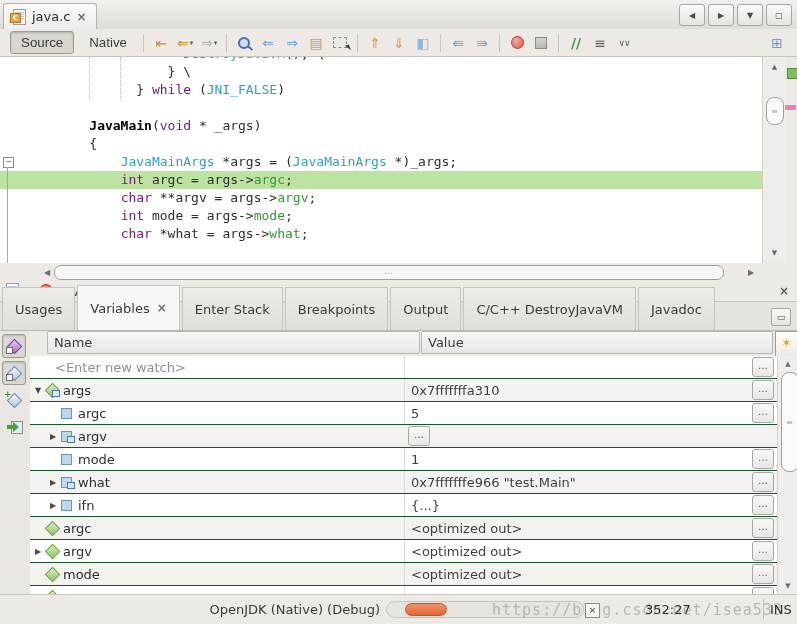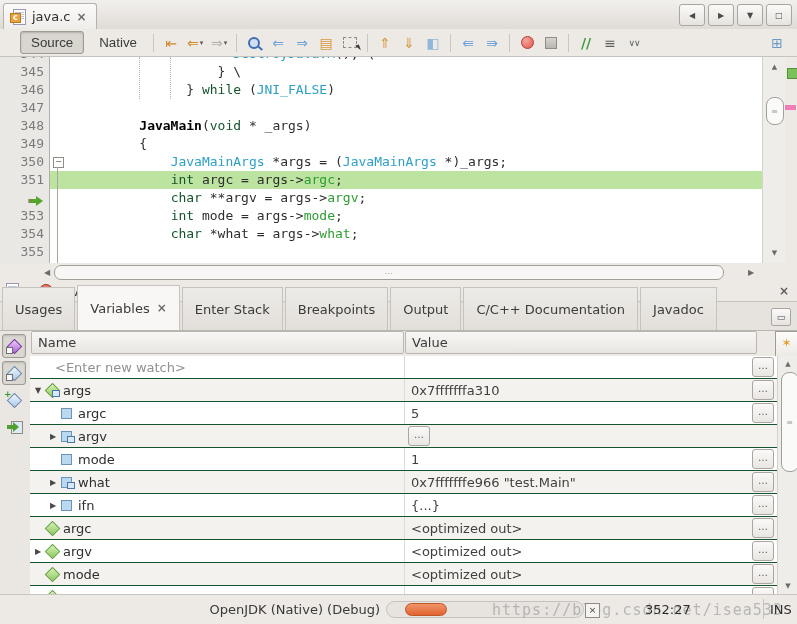--- a/index.html
+++ b/index.html
@@ -17,21 +17,21 @@
   .cfile::before{content:"";position:absolute;left:1px;top:2px;right:1px;height:1px;
                  box-shadow:0 2px 0 #B9C6D8,0 4px 0 #B9C6D8,0 6px 0 #B9C6D8;background:#B9C6D8;}
   .cfile::after{content:"c";position:absolute;left:-4px;top:3px;background:#E8A33D;color:#FFF;
                 font:bold 8px/8px "DejaVu Sans",sans-serif;padding:0 2px;border:1px solid #B97A20;}
   .winbtns{position:absolute;right:5px;top:4px;display:flex;gap:3px;}
   .winbtn{width:24px;height:20px;border:1px solid #A9A6A1;border-radius:3px;
           background:linear-gradient(#FBFAF8,#E6E3DF);font-size:8px;color:#4A4A4A;
           display:flex;align-items:center;justify-content:center;}
   
   .toolbar{position:absolute;left:0;top:29px;width:797px;height:28px;background:#EDEAE6;
-           border-bottom:1px solid #C6C3BE;display:flex;align-items:center;padding-left:20px;box-sizing:border-box;}
+           border-bottom:1px solid #C6C3BE;display:flex;align-items:center;padding-left:10px;box-sizing:border-box;}
   .srcbtn{padding:3px 10px;background:#D9D5CF;border:1px solid #9E9A94;border-radius:3px;
           box-shadow:inset 0 1px 2px rgba(0,0,0,.18);color:#3B3B3B;}
   .histbtn{padding:3px 10px;color:#3B3B3B;}
   .tsep{width:1px;height:18px;background:#C9C6C1;margin:0 5px;flex:none;}
   .tbtn{min-width:24px;height:22px;display:flex;align-items:center;justify-content:center;
         border-radius:3px;font-size:14px;flex:none;gap:1px;}
   .tbtn .car{font-size:7px;color:#5B5B5B;}
   .tbtn.right{margin-left:auto;margin-right:8px;}
   .mag{width:8px;height:8px;border:2px solid #3F6FB0;border-radius:50%;background:#CFE0F4;position:relative;}
   .mag::after{content:"";position:absolute;width:6px;height:2px;background:#3F6FB0;right:-5px;bottom:-2px;transform:rotate(40deg);}
@@ -41,21 +41,21 @@
   .stopsq{width:10px;height:10px;background:linear-gradient(#D6D3CE,#B9B6B1);border:1px solid #8F8C87;}
   
   .editor{position:absolute;left:0;top:57px;width:762px;height:206px;background:#FFF;overflow:hidden;display:flex;}
   .gutter{width:49px;background:#E9E8E5;border-right:1px solid #B1AEA9;flex:none;margin-top:-12px;}
   .lnum{height:18px;line-height:18px;text-align:right;padding-right:5px;
         font-family:"DejaVu Sans Mono","Liberation Mono",monospace;font-size:13px;color:#7B7B7B;}
   .code{flex:1;position:relative;margin-top:-12px;
         font-family:"DejaVu Sans Mono","Liberation Mono",monospace;font-size:13px;line-height:18px;}
   .eline{height:18px;white-space:pre;padding-left:58px;}
   .eline.current{background:#BCE3A0;}
-  .tok-kw{color:#14532d;}
+  .tok-kw{color:#701a75;}
   .tok-ty{color:#2E9FC4;}
   .tok-fld{color:#2F9B33;}
   .tok-fn{font-weight:bold;color:#000;}
   .foldbox{position:absolute;left:3px;width:9px;height:9px;border:1px solid #8F8C87;background:#FFF;
            font:8px/8px "DejaVu Sans",sans-serif;text-align:center;color:#555;}
   .foldline{position:absolute;left:7px;width:1px;background:#A9A6A1;}
   .iguide{position:absolute;width:1px;border-left:1px dotted #B9B6B1;}
   .pcarrow{display:inline-block;position:relative;width:15px;height:10px;vertical-align:middle;margin:4px 1px 0 0;}
   .pcarrow::before{content:"";position:absolute;left:1px;top:3px;width:7px;height:4px;background:#55A52D;box-shadow:-1px 0 0 #EF7FB5;}
   .pcarrow::after{content:"";position:absolute;left:8px;top:0;border-left:7px solid #55A52D;
@@ -97,21 +97,21 @@
   .dia.blue{background:linear-gradient(135deg,#F4FAFF,#A8C8E8);border:1px solid #6888B0;}
   .minibadge{position:absolute;left:3px;bottom:3px;width:5px;height:5px;background:#F8F8F8;border:1px solid #707070;}
   .plusbadge{position:absolute;left:2px;top:2px;color:#2F9B33;font:bold 9px/9px "DejaVu Sans",sans-serif;}
   .garrow{position:relative;width:14px;height:10px;}
   .garrow::before{content:"";position:absolute;left:0;top:3px;width:6px;height:4px;background:#4FA030;}
   .garrow::after{content:"";position:absolute;left:6px;top:0;border-left:6px solid #4FA030;
                  border-top:5px solid transparent;border-bottom:5px solid transparent;}
   .evalbox{position:absolute;right:3px;top:6px;width:10px;height:11px;background:#DDEBF5;border:1px solid #8F8C87;}
   .vhead{position:absolute;left:30px;top:331px;width:767px;height:25px;background:#EDEAE6;}
   .hcell{position:absolute;top:0;height:23px;line-height:22px;padding-left:6px;box-sizing:border-box;
-         background:linear-gradient(#F8F7F5,#E9E6E2);border:1px solid #B9B6B1;border-radius:2px;color:#3B3B3B;}
+         background:linear-gradient(#F8F7F5,#E9E6E2);border:1px solid #B9B6B1;border-radius:2px;color:#3B3B3B;margin-left:16px;}
   .wand{position:absolute;left:745px;top:0;width:21px;height:24px;border:1px solid #9E9A94;
         background:linear-gradient(#FDFCFB,#EDEAE6);text-align:center;font-size:12px;color:#E0A22E;line-height:22px;}
   .vrows{position:absolute;left:30px;top:356px;width:747px;height:238px;background:#FFF;overflow:hidden;}
   .vrow{height:22px;display:flex;align-items:center;border-bottom:1px solid #14532d;background:#FFF;}
   .vrow.alt{background:#F3F2EF;}
   .vname{width:374px;flex:none;display:flex;align-items:center;overflow:hidden;box-sizing:border-box;}
   .vval{flex:1;padding-left:6px;color:#3F3F3F;border-left:1px solid #DDDAD6;align-self:stretch;
         display:flex;align-items:center;overflow:hidden;white-space:nowrap;}
   .vbtn{width:20px;height:18px;margin:0 3px 0 4px;flex:none;border:1px solid #A9A6A1;border-radius:3px;
         background:linear-gradient(#FAF9F8,#E9E6E2);font-size:10px;line-height:16px;text-align:center;color:#5B5B5B;}
@@ -221,34 +221,20 @@
       <span class="tbtn">
         <span style="color: rgb(91, 91, 91); font-size: 9px; letter-spacing: -1px;">∨∨</span>
       </span>
       <span class="tbtn right">
         <span style="color: rgb(107, 153, 200);">⊞</span>
       </span>
     </span>
 </div>
 
 <div class="editor">
-  <div class="gutter" id="gutter">
-      <div class="lnum">344</div>
-      <div class="lnum">345</div>
-      <div class="lnum">346</div>
-      <div class="lnum">347</div>
-      <div class="lnum">348</div>
-      <div class="lnum">349</div>
-      <div class="lnum">350</div>
-      <div class="lnum">351</div>
-      <div class="lnum"><span class="pcarrow"></span></div>
-      <div class="lnum">353</div>
-      <div class="lnum">354</div>
-      <div class="lnum">355</div>
-    </div>
   <div class="code" id="codelines">
       <div class="eline"><span>                </span><span class="tok-ty">DestroyJavaVM</span><span>(); \</span></div>
       <div class="eline"><span>              } \</span></div>
       <div class="eline"><span>          } </span><span class="tok-kw">while</span><span> (</span><span class="tok-ty">JNI_FALSE</span><span>)</span></div>
       <div class="eline"></div>
       <div class="eline"><span>    </span><span class="tok-fn">JavaMain</span><span>(</span><span class="tok-kw">void</span><span> * _args)</span></div>
       <div class="eline"><span>    {</span></div>
       <div class="foldbox" style="top: 112px;">−</div>
       <div class="foldline" style="top: 122px; bottom: 0px;"></div>
       <div class="eline"><span>        </span><span class="tok-ty">JavaMainArgs</span><span> *args = (</span><span class="tok-ty">JavaMainArgs</span><span> *)_args;</span></div>
@@ -299,21 +285,21 @@
     <div class="ptab">
       <span>Enter Stack</span>
     </div>
     <div class="ptab">
       <span>Breakpoints</span>
     </div>
     <div class="ptab">
       <span>Output</span>
     </div>
     <div class="ptab">
-      <span>C/C++ Documentation</span>
+      <span>C/C++ DestroyJavaVM</span>
     </div>
     <div class="ptab">
       <span>Javadoc</span>
     </div>
     <div class="minbtn">▭</div>
   </div>
 
 <div class="vleft" id="vleft">
     <div class="vtool pressed">
       <span class="dia purple"></span>

